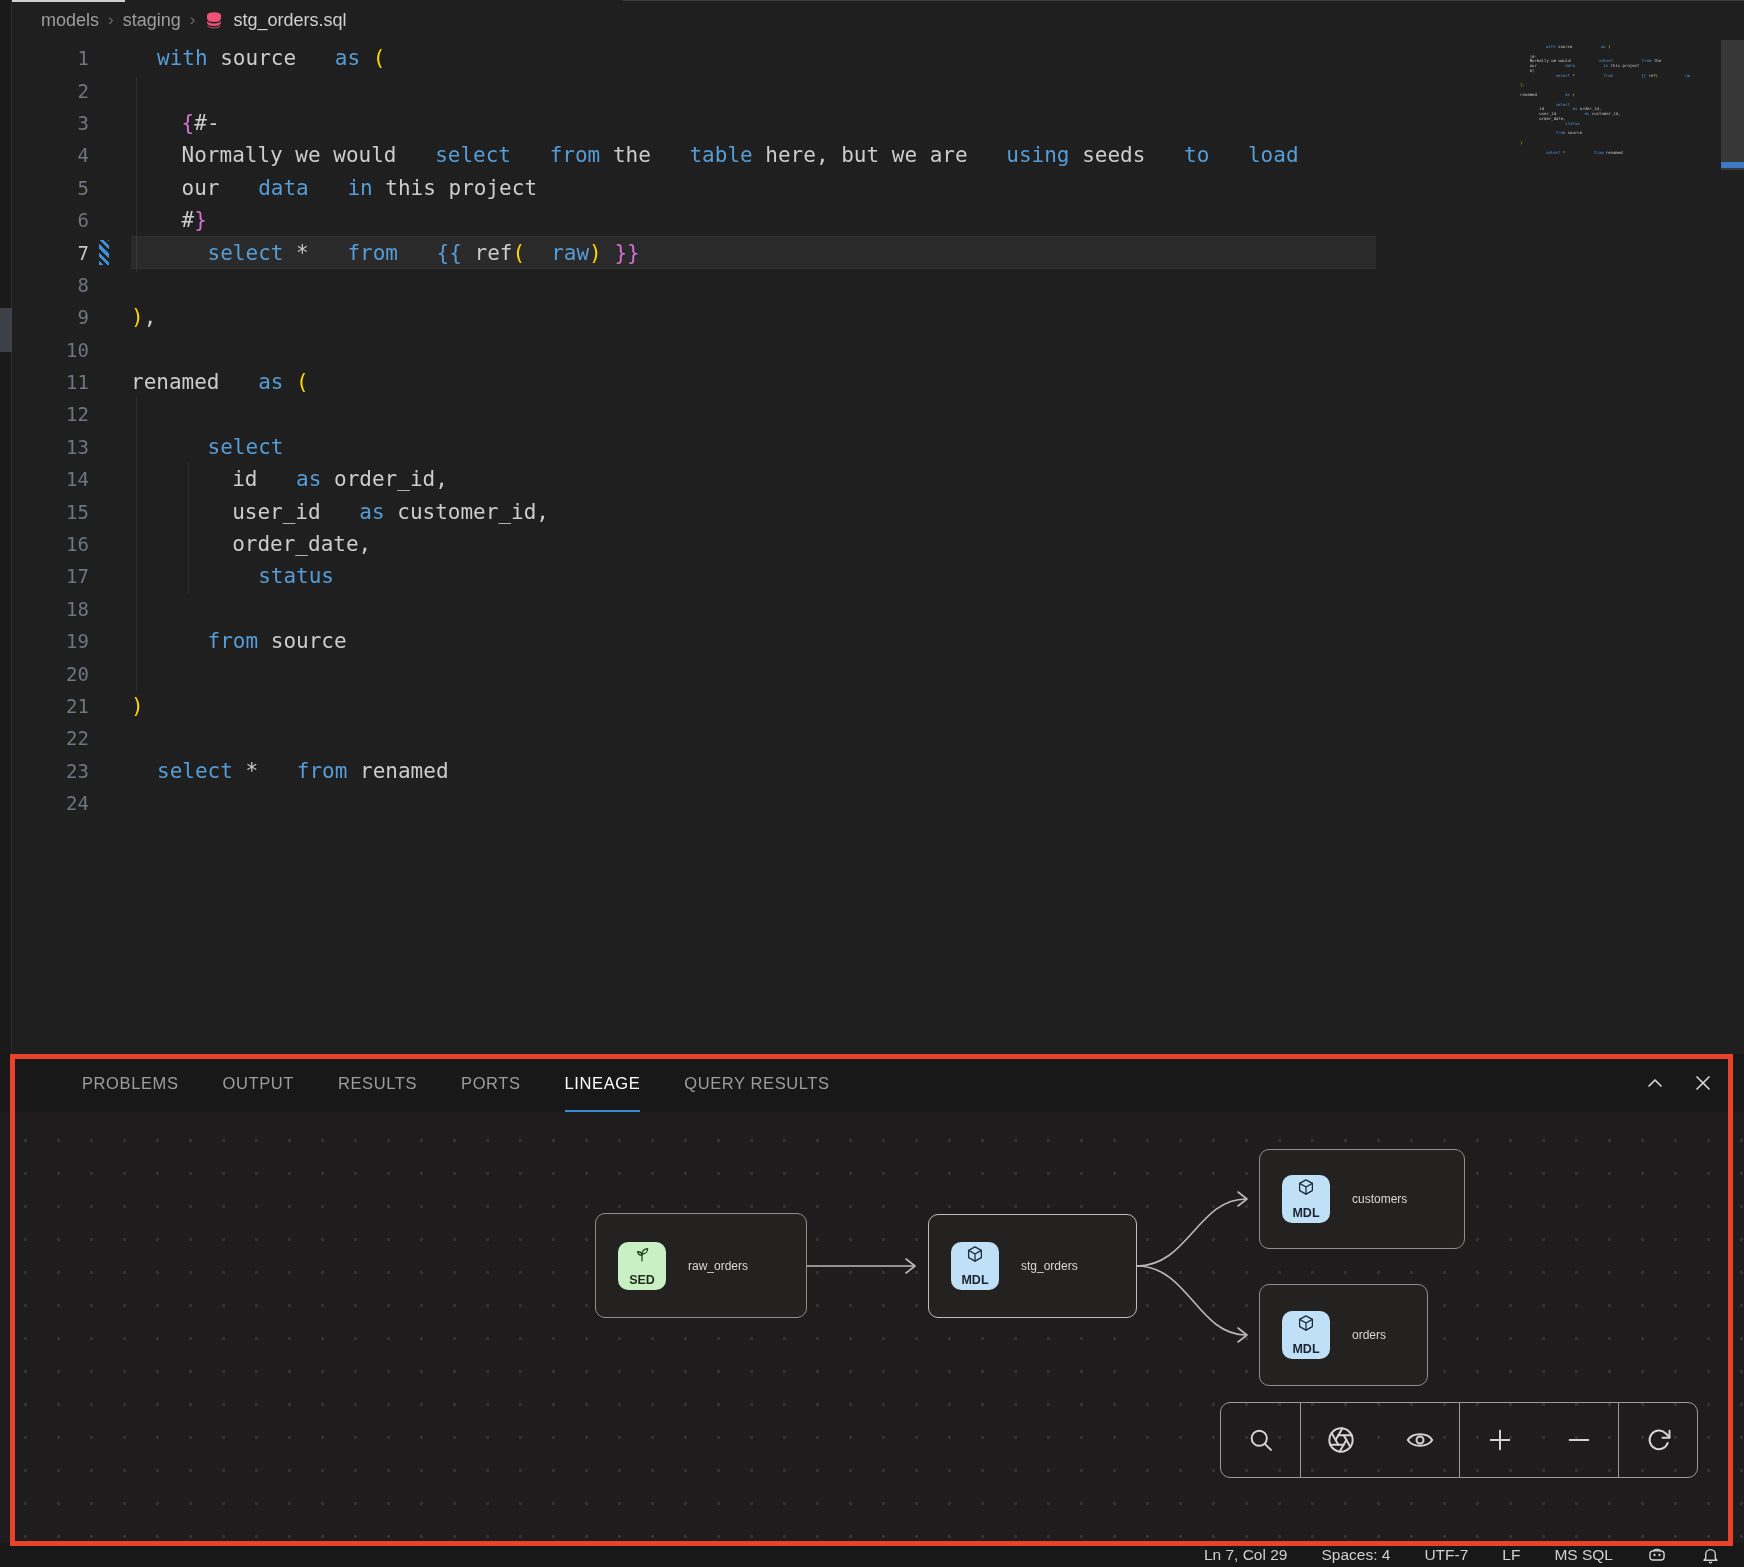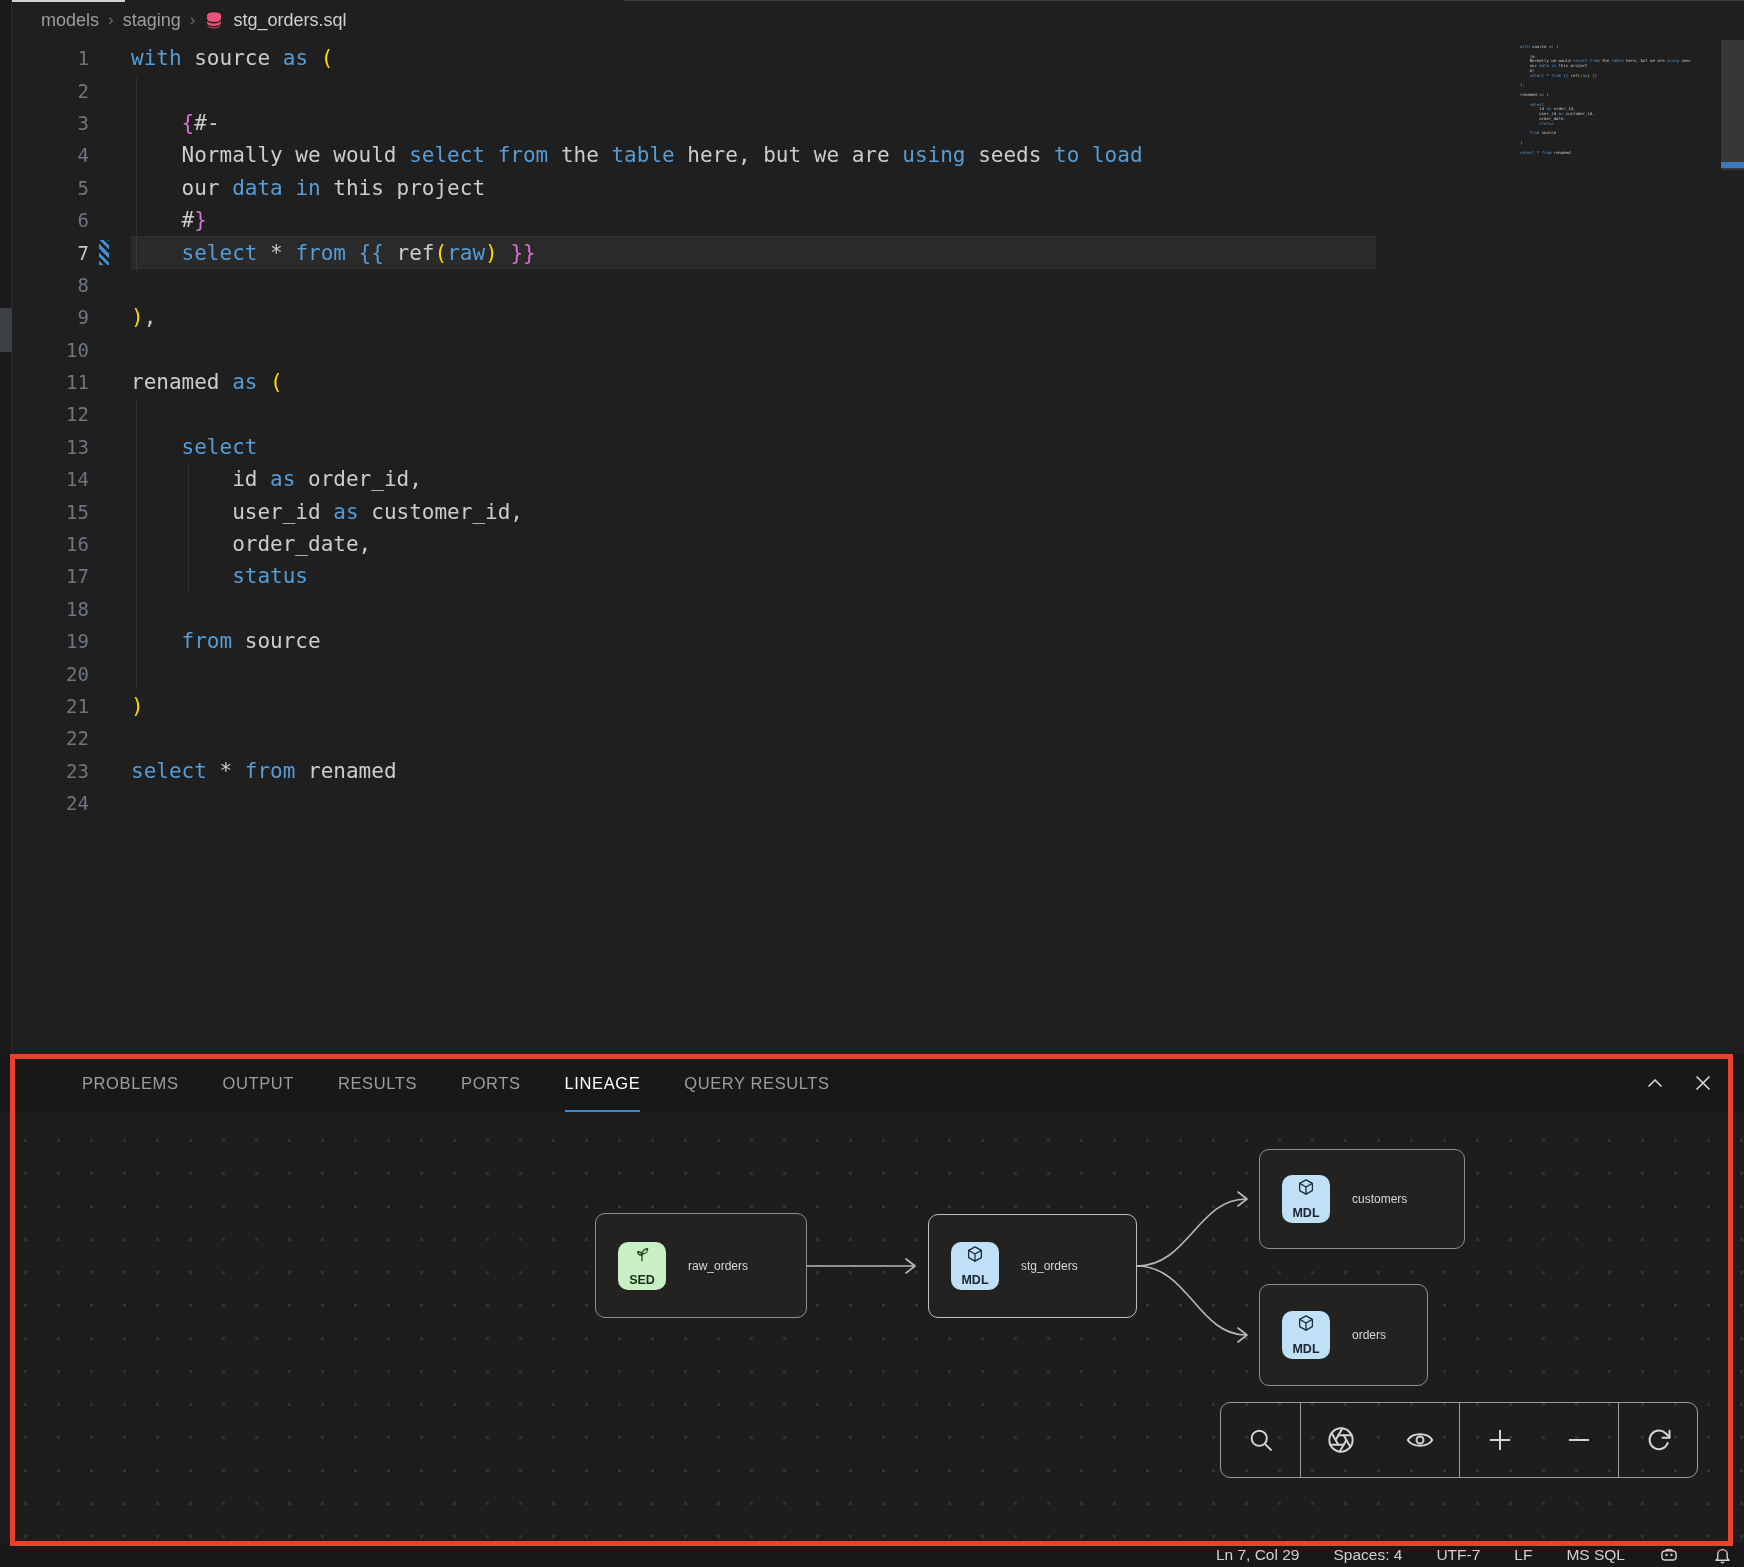--- a/index.html
+++ b/index.html
@@ -25,21 +25,21 @@
   
   .editor { position:absolute; left:13px; top:40px; right:0; height:1014px; }
   .code-rows { position:absolute; top:2px; left:0; right:0; }
   .crow { position:relative; display:flex; align-items:center; height:32.4px; }
   .ln { width:76px; flex:none; text-align:right; font-family:"DejaVu Sans Mono", monospace; font-size:19px; color:#6e7681; }
   .crow.cur .ln { color:#c6c6c6; }
   .ind { width:42px; flex:none; position:relative; height:100%; }
   .modbar { position:absolute; left:10px; top:4px; bottom:4px; width:10px;
     background:repeating-linear-gradient(45deg, #3f8fd4 0 3px, transparent 3px 6px); }
   .ctext { white-space:pre; font-family:"DejaVu Sans Mono", monospace; font-size:21px; position:relative; z-index:2; }
-  .tok-kw { color:var(--kw); }
+  .tok-kw { color:var(--kw);margin-left:26px; }
   .tok-tx { color:var(--tx); }
   .tok-y  { color:var(--yellow); }
   .tok-p  { color:var(--pink); }
   .curband { position:absolute; left:118px; width:1245px; top:0; bottom:0; z-index:1;
     background:rgba(255,255,255,0.05); border-top:1px solid #313131; border-bottom:1px solid #313131; }
   .guide { position:absolute; width:1px; background:#2f2f2f; }
   .guide.g1 { left:123px; top:37px;  height:195px; }
   .guide.g2 { left:123px; top:358px; height:292px; }
   .guide.g3 { left:175px; top:423px; height:130px; }
 
@@ -75,21 +75,21 @@
   .badge.seed span { color:#1e2e1c; }
   .node .nlabel { font-size:12px; color:#d8d8d8; }
 
   .lin-toolbar { position:absolute; left:1220px; top:290px; width:478px; height:76px; border:1.5px solid #9a9a9a; border-radius:10px; display:flex; overflow:hidden; }
   .seg { display:flex; flex:none; }
   .seg + .seg { border-left:1.5px solid #9a9a9a; }
   .tbtn { width:79px; display:flex; align-items:center; justify-content:center; cursor:pointer; }
   .tbtn svg { display:block; }
 
   
-  .statusbar { position:absolute; left:0; bottom:0; right:0; height:24px; background:#181818; display:flex; align-items:center; justify-content:flex-end; gap:34px; padding-right:12px; font-size:15.5px; color:#d0d0d0; }
+  .statusbar { position:absolute; left:0; bottom:0; right:0; height:24px; background:#181818; display:flex; align-items:center; justify-content:flex-end; gap:34px; padding-right:24px; font-size:15.5px; color:#d0d0d0; }
   .sitem { cursor:pointer; }
   .sicon { display:flex; align-items:center; cursor:pointer; }
 
   
   .annotation { position:absolute; left:10px; top:1054px; width:1723px; height:492px; border:5px solid var(--annotation); z-index:50; pointer-events:none; }
 
   svg.stroke-ico { stroke:#d4d4d4; fill:none; stroke-width:1.7; stroke-linecap:round; stroke-linejoin:round; }
 </style>
 </head>
 <body>

